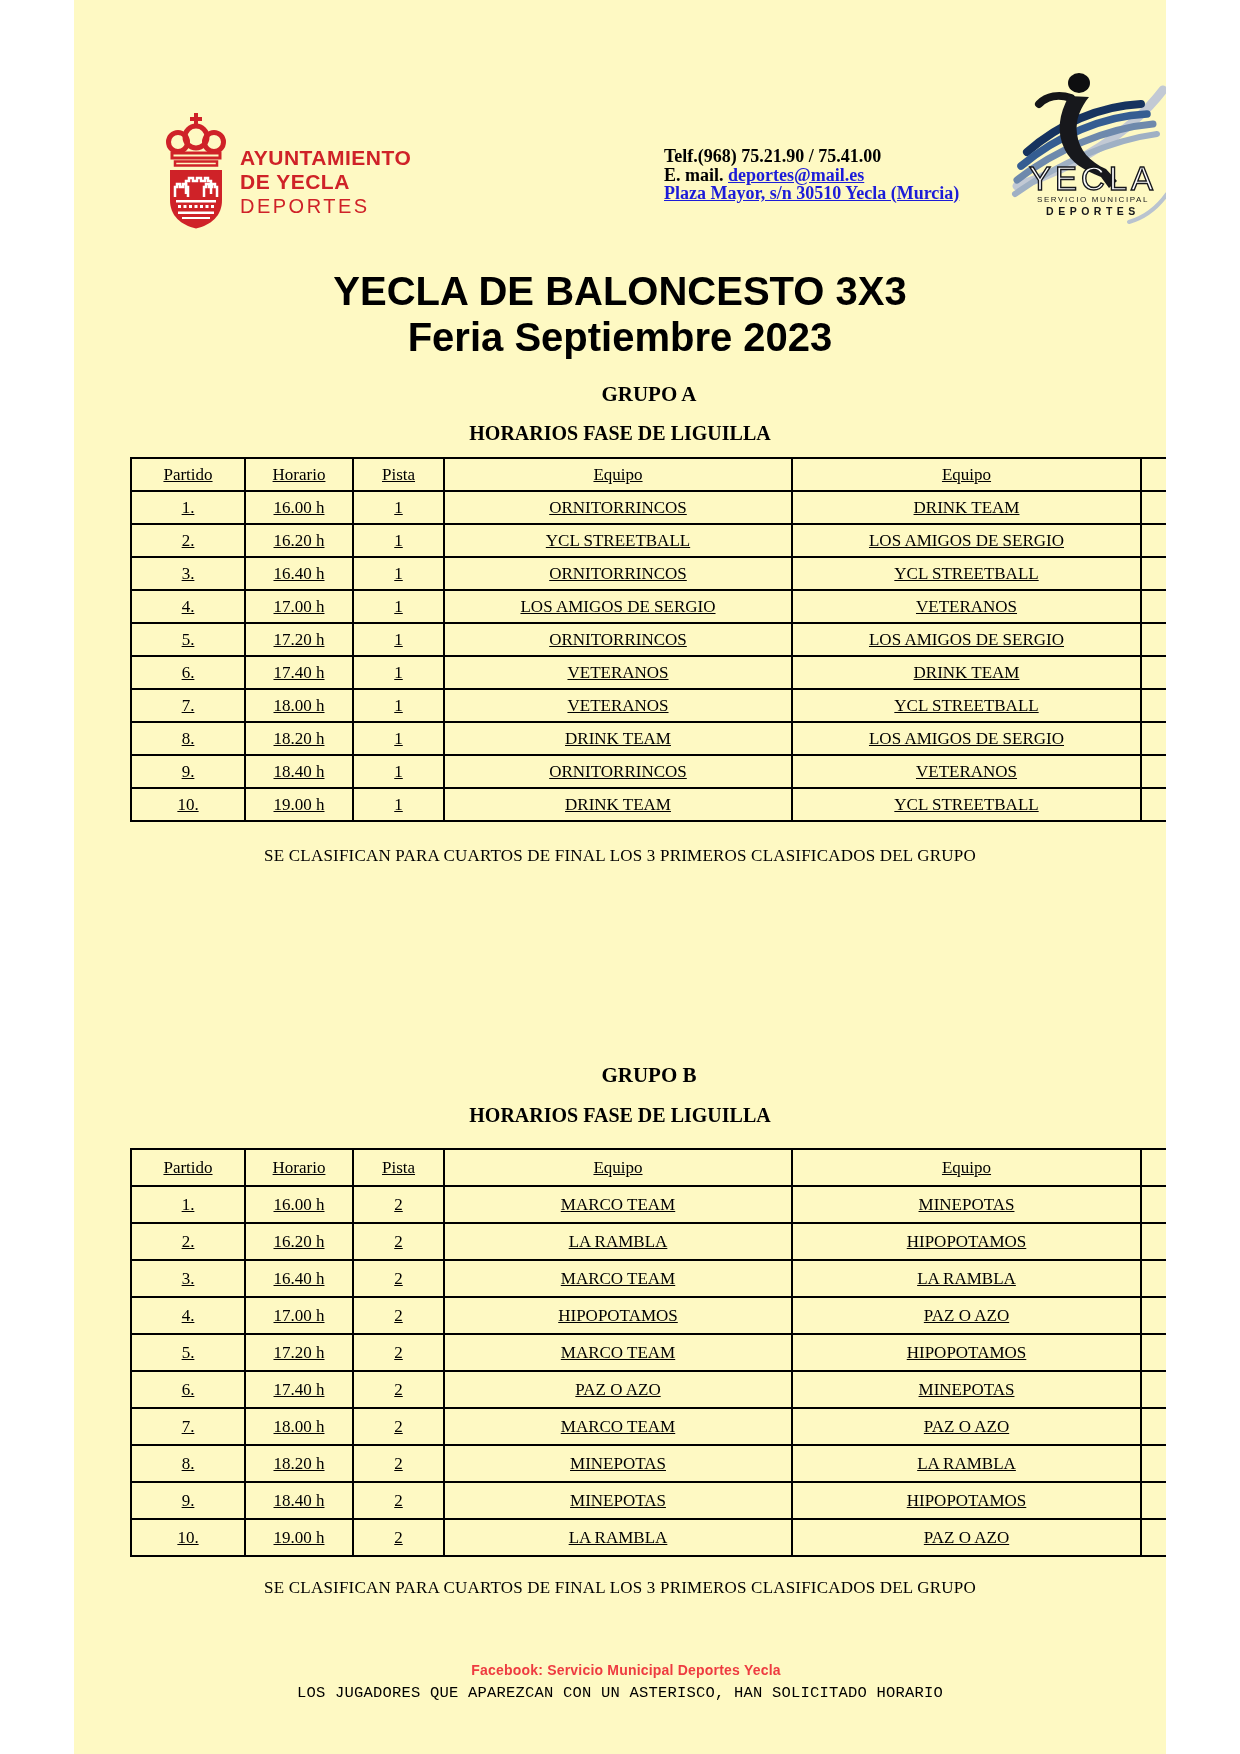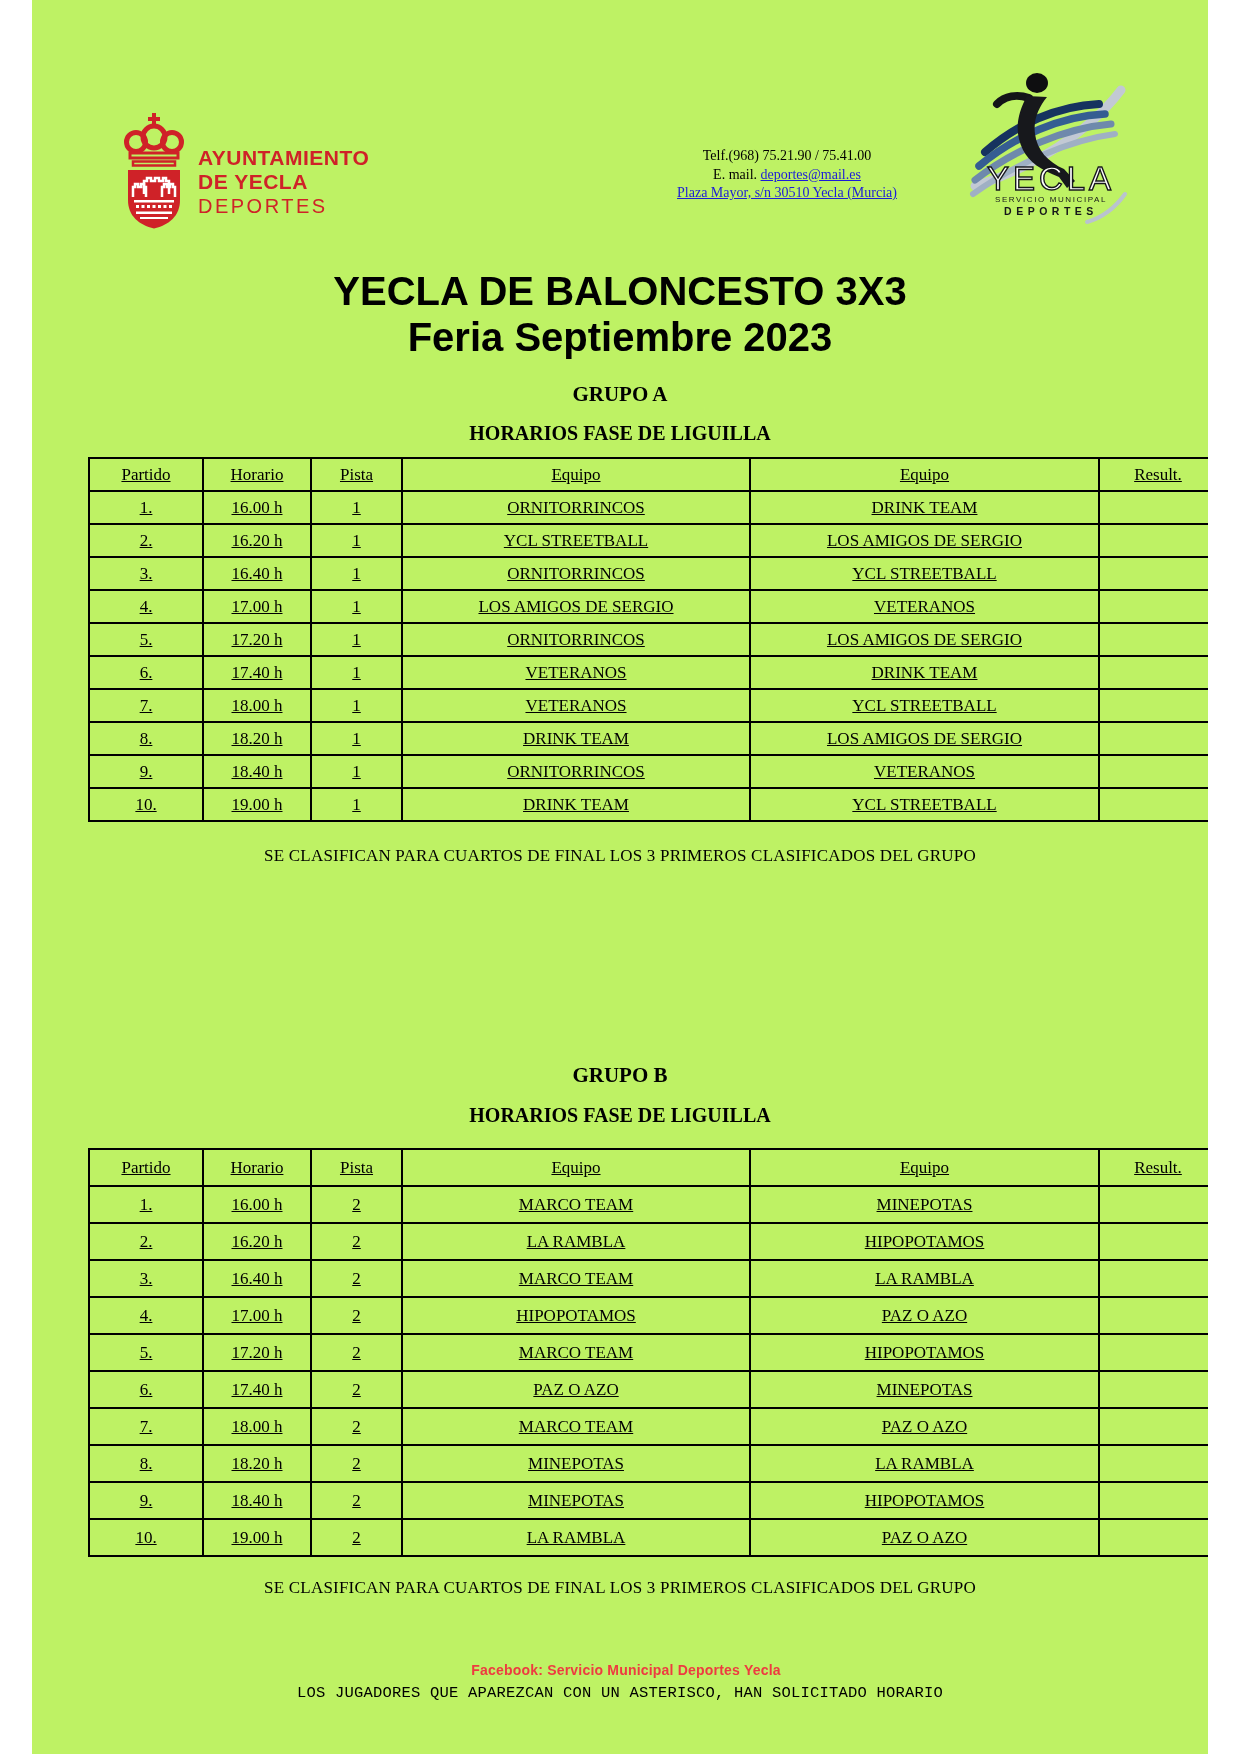--- a/index.html
+++ b/index.html
@@ -1,58 +1,58 @@
 <!DOCTYPE html>
 <html><head>
 <meta charset="utf-8">
 <style>
   html,body{margin:0;padding:0;background:#ffffff;}
   .page{
     position:relative;
-    width:1176px;
+    width:1092px;
     height:1754px;
     margin:0 auto;
-    background:#bef264;
+    background:#fef9c3;
     font-family:"Liberation Serif", serif;
     color:#000;
     overflow:hidden;
   }
 
   
   .crest-svg{position:absolute;left:90px;top:112px;width:64px;height:118px;}
   .crest-text{
     position:absolute;left:166px;top:146px;
     font-family:"Liberation Sans", sans-serif;
     color:#cf2228;line-height:24px;
   }
   .crest-text .l1,.crest-text .l2{font-size:21px;font-weight:700;letter-spacing:.5px;}
   .crest-text .l3{font-size:20px;font-weight:400;letter-spacing:2.5px;}
 
   .contact{
     position:absolute;left:590px;top:147px;width:330px;
-    text-align:center;font-size:14px;line-height:18.5px;
+    text-align:left;font-size:18px;line-height:18.5px;font-weight:bold;
   }
   .contact a{color:#1c1cd8;text-decoration:underline;}
 
   .yecla-svg{position:absolute;left:935px;top:70px;width:168px;height:160px;}
 
   
   .doc-title{
     position:absolute;top:268px;left:0;width:100%;
     text-align:center;
     font-family:"Liberation Sans", sans-serif;
     font-weight:700;font-size:40px;line-height:46px;
   }
 
   
   .group-heading,.group-sub{
     position:absolute;left:0;width:100%;text-align:center;
     font-family:"Liberation Serif", serif;font-weight:700;
   }
-  .group-heading{font-size:21px;}
+  .group-heading{font-size:21px;padding-left:29px;}
   .group-sub{font-size:20px;}
   #groupA-name{top:382px;}
   #groupA-sub{top:422px;}
   #groupB-name{top:1063px;}
   #groupB-sub{top:1104px;}
 
   
   table.schedule{
     position:absolute;left:56px;width:1128px;
     border-collapse:collapse;table-layout:fixed;

